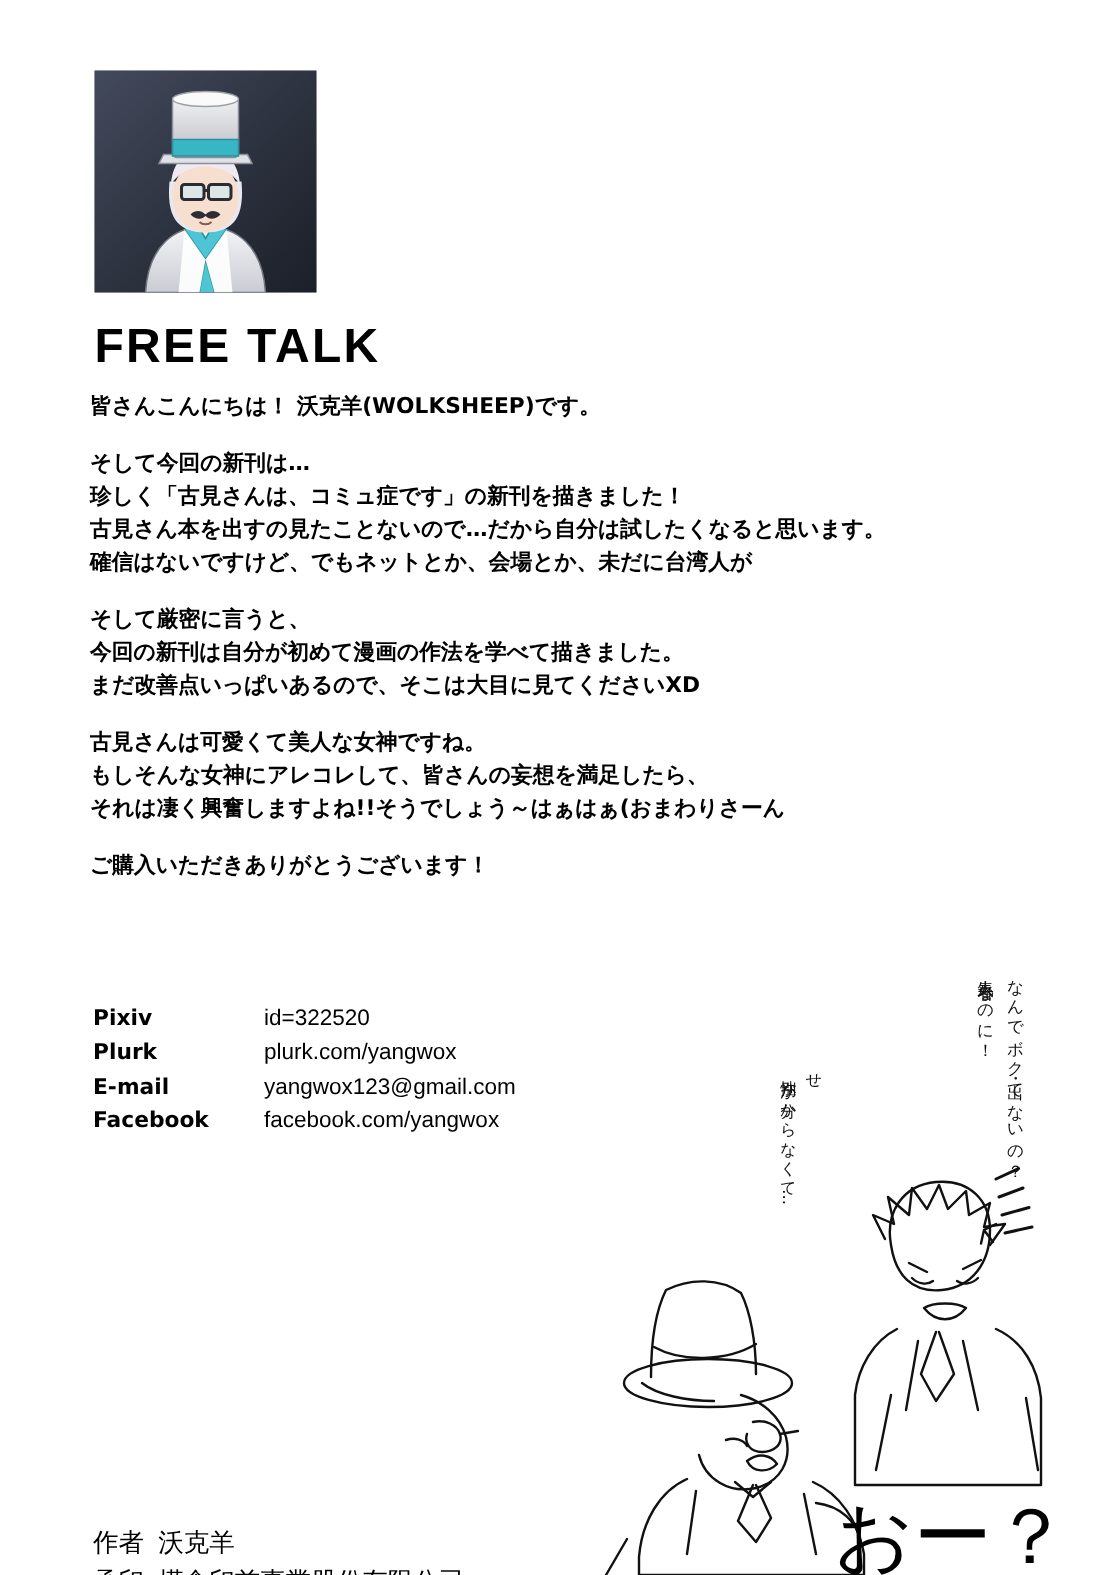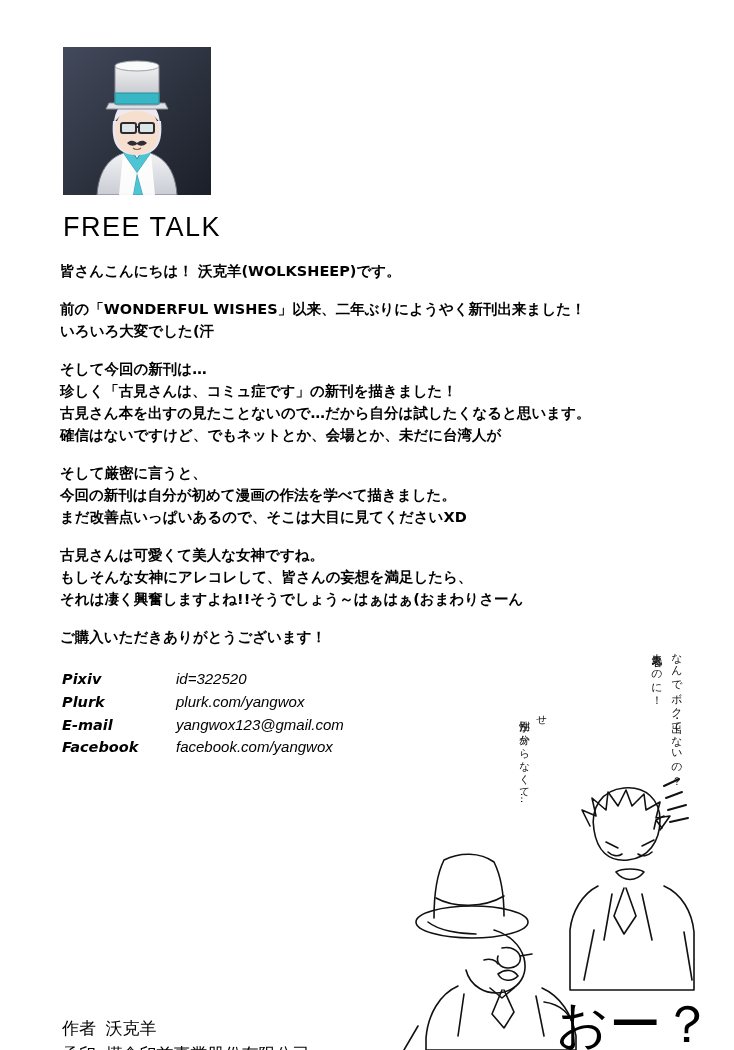--- a/index.html
+++ b/index.html
@@ -26,22 +26,22 @@
     background: linear-gradient(160deg, #3a4050 0%, #2a2f3c 55%, #1e222c 100%);
     overflow: hidden;
   }
   .avatar svg { display: block; }
 
   
   .free-talk {
     position: absolute;
     left: 63px;
     top: 212px;
-    font-size: 27px;
-    font-weight: normal;
+    font-size: 32px;
+    font-weight: bold;
     letter-spacing: 1.5px;
     font-family: "Liberation Sans", sans-serif;
   }
 
   
   .body-text {
     position: absolute;
     left: 60px;
     top: 260px;
     width: 620px;
@@ -59,21 +59,21 @@
   .contacts {
     position: absolute;
     left: 62px;
     top: 668px;
     font-size: 14.5px;
     line-height: 1.52;
     font-family: "DejaVu Sans", sans-serif;
     font-weight: bold;
   }
   .contacts table { border-collapse: collapse; }
-  .contacts td { padding: 0; vertical-align: top; font-style: italic; }
+  .contacts td { padding: 0; vertical-align: top; }
   .contacts td.label { width: 114px; white-space: nowrap; }
   .contacts td.value { white-space: nowrap; font-weight: normal; font-family: "Liberation Sans", sans-serif; font-size: 15px; }
 
   
   .credits {
     position: absolute;
     left: 62px;
     top: 980px;
     font-size: 17px;
     line-height: 1.55;
@@ -167,24 +167,20 @@
   </svg>
 </div>
 
 <div class="free-talk">FREE TALK</div>
 
 <div class="body-text">
     <div class="para">
       <div>皆さんこんにちは！ 沃克羊(WOLKSHEEP)です。</div>
     </div>
     <div class="para">
-      <div>前の「WONDERFUL WISHES」以来、二年ぶりにようやく新刊出来ました！</div>
-      <div>いろいろ大変でした(汗</div>
-    </div>
-    <div class="para">
       <div>そして今回の新刊は…</div>
       <div>珍しく「古見さんは、コミュ症です」の新刊を描きました！</div>
       <div>古見さん本を出すの見たことないので…だから自分は試したくなると思います。</div>
       <div>確信はないですけど、でもネットとか、会場とか、未だに台湾人が</div>
     </div>
     <div class="para">
       <div>そして厳密に言うと、</div>
       <div>今回の新刊は自分が初めて漫画の作法を学べて描きました。</div>
       <div>まだ改善点いっぱいあるので、そこは大目に見てくださいXD</div>
     </div>

